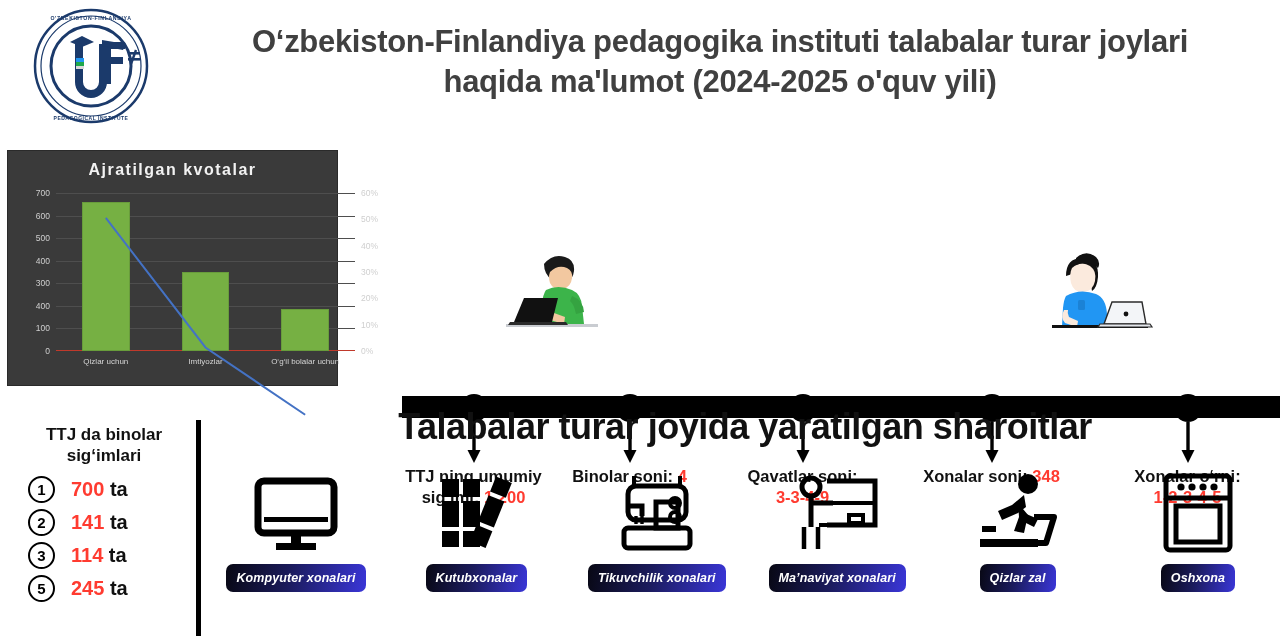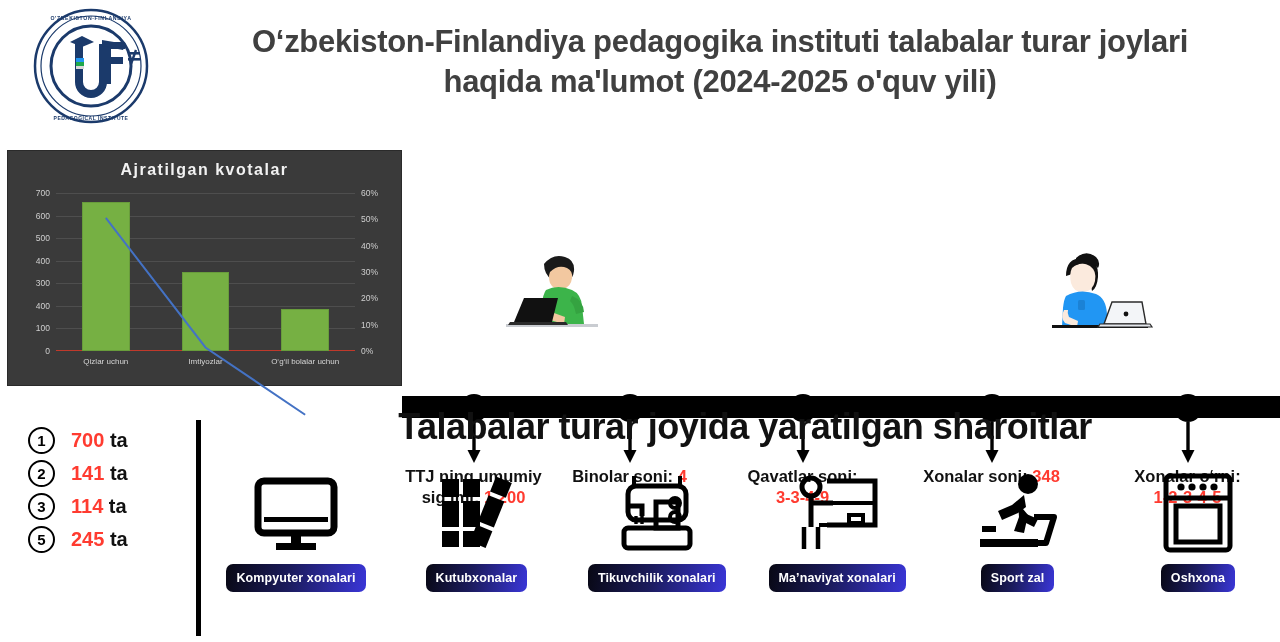--- a/index.html
+++ b/index.html
@@ -19,21 +19,21 @@
     position: absolute; left: 170px; top: 22px; width: 1100px;
     text-align: center;
   }
   .title-line {
     font-size: 31px; font-weight: bold; color: #404040; line-height: 1.28;
     letter-spacing: -0.3px; white-space: nowrap;
   }
 
   
   .chart-card {
-    position: absolute; left: 7px; top: 150px; width: 395px; height: 236px;
+    position: absolute; left: 7px; top: 150px; width: 331px; height: 236px;
     background: #3a3a3a; border: 1px solid #2a2a2a;
   }
   .chart-title {
     text-align: center; color: #f2f2f2; font-size: 16px; font-weight: bold;
     letter-spacing: 1.5px; padding-top: 10px;
   }
   .plot {
     position: absolute; left: 0; top: 34px; width: 395px; height: 202px;
   }
   .plot-inner { position: absolute; left: 48px; top: 8px; right: 48px; bottom: 36px; }
@@ -111,21 +111,21 @@
     position: absolute; left: 222px; top: 470px; width: 1050px; height: 160px;
     display: flex; justify-content: space-between; align-items: flex-start;
   }
   .cond-item { width: 148px; display: flex; flex-direction: column; align-items: center; }
   .cond-icon { height: 86px; display: flex; align-items: center; justify-content: center; }
   .cond-pill {
     margin-top: 8px;
     background: linear-gradient(100deg, #080814 0%, #1b1b5c 45%, #3a36d8 100%);
     color: #fff; font-size: 12.5px; font-weight: bold;
     border-radius: 7px; padding: 7px 10px; text-align: center;
-    white-space: nowrap; letter-spacing: 0.1px;
+    white-space: nowrap; letter-spacing: 0.1px; font-style: italic;
   }
 </style>
 </head>
 <body>
 
 <div class="header">
   <div class="logo-wrap">
     <svg class="logo-svg" viewBox="0 0 146 120">
       <circle cx="73" cy="60" r="56" fill="none" stroke="#1b3a6b" stroke-width="2.5"></circle>
       <circle cx="73" cy="60" r="50" fill="none" stroke="#1b3a6b" stroke-width="1.2"></circle>
@@ -282,20 +282,24 @@
       <path d="M0.5 28 L7 41 L13.5 28z" fill="#000"></path>
     </svg>
     <div class="tl-text">
       <div>Xonalar o‘rni:</div>
       <div class="tl-val">1-2-3-4-5</div>
     </div>
   </div>
 </div>
 
 <div class="cap-box">
+  <div class="cap-title">
+    <div>TTJ da binolar</div>
+    <div>sig‘imlari</div>
+  </div>
   <div class="cap-rows" id="cap-rows">
       <div class="cap-row">
         <div class="cap-num">1</div>
         <div class="cap-val"><span class="n">700</span> ta</div>
       </div>
       <div class="cap-row">
         <div class="cap-num">2</div>
         <div class="cap-val"><span class="n">141</span> ta</div>
       </div>
       <div class="cap-row">
@@ -383,21 +387,21 @@
       <svg width="92" height="80" viewBox="0 0 92 80">
         <circle cx="56" cy="11" r="10" fill="#000"></circle>
         <path d="M52 22 l-12 10 l-14 6 l4 9 l16 -7 l8 -6z" fill="#000"></path>
         <path d="M46 30 l10 12 l-4 18 l-10 -2 l5 -14z" fill="#000"></path>
         <path d="M52 40 l14 6 l-4 8 l-12 -6z" fill="#000"></path>
         <path d="M62 44 h20 l-8 26 h-34" stroke="#000" stroke-width="6" fill="none" stroke-linejoin="round"></path>
         <path d="M8 70 h58" stroke="#000" stroke-width="8"></path>
         <path d="M10 56 h14" stroke="#000" stroke-width="6"></path>
       </svg>
     </div>
-    <div class="cond-pill">Sport zal</div>
+    <div class="cond-pill">Qizlar zal</div>
   </div>
 
   <div class="cond-item">
     <div class="cond-icon">
       <svg width="80" height="82" viewBox="0 0 80 82">
         <rect x="8" y="4" width="64" height="74" rx="4" stroke="#000" stroke-width="5" fill="none"></rect>
         <path d="M8 26 h64" stroke="#000" stroke-width="5"></path>
         <circle cx="23" cy="15" r="3.6" fill="#000"></circle>
         <circle cx="34" cy="15" r="3.6" fill="#000"></circle>
         <circle cx="45" cy="15" r="3.6" fill="#000"></circle>

